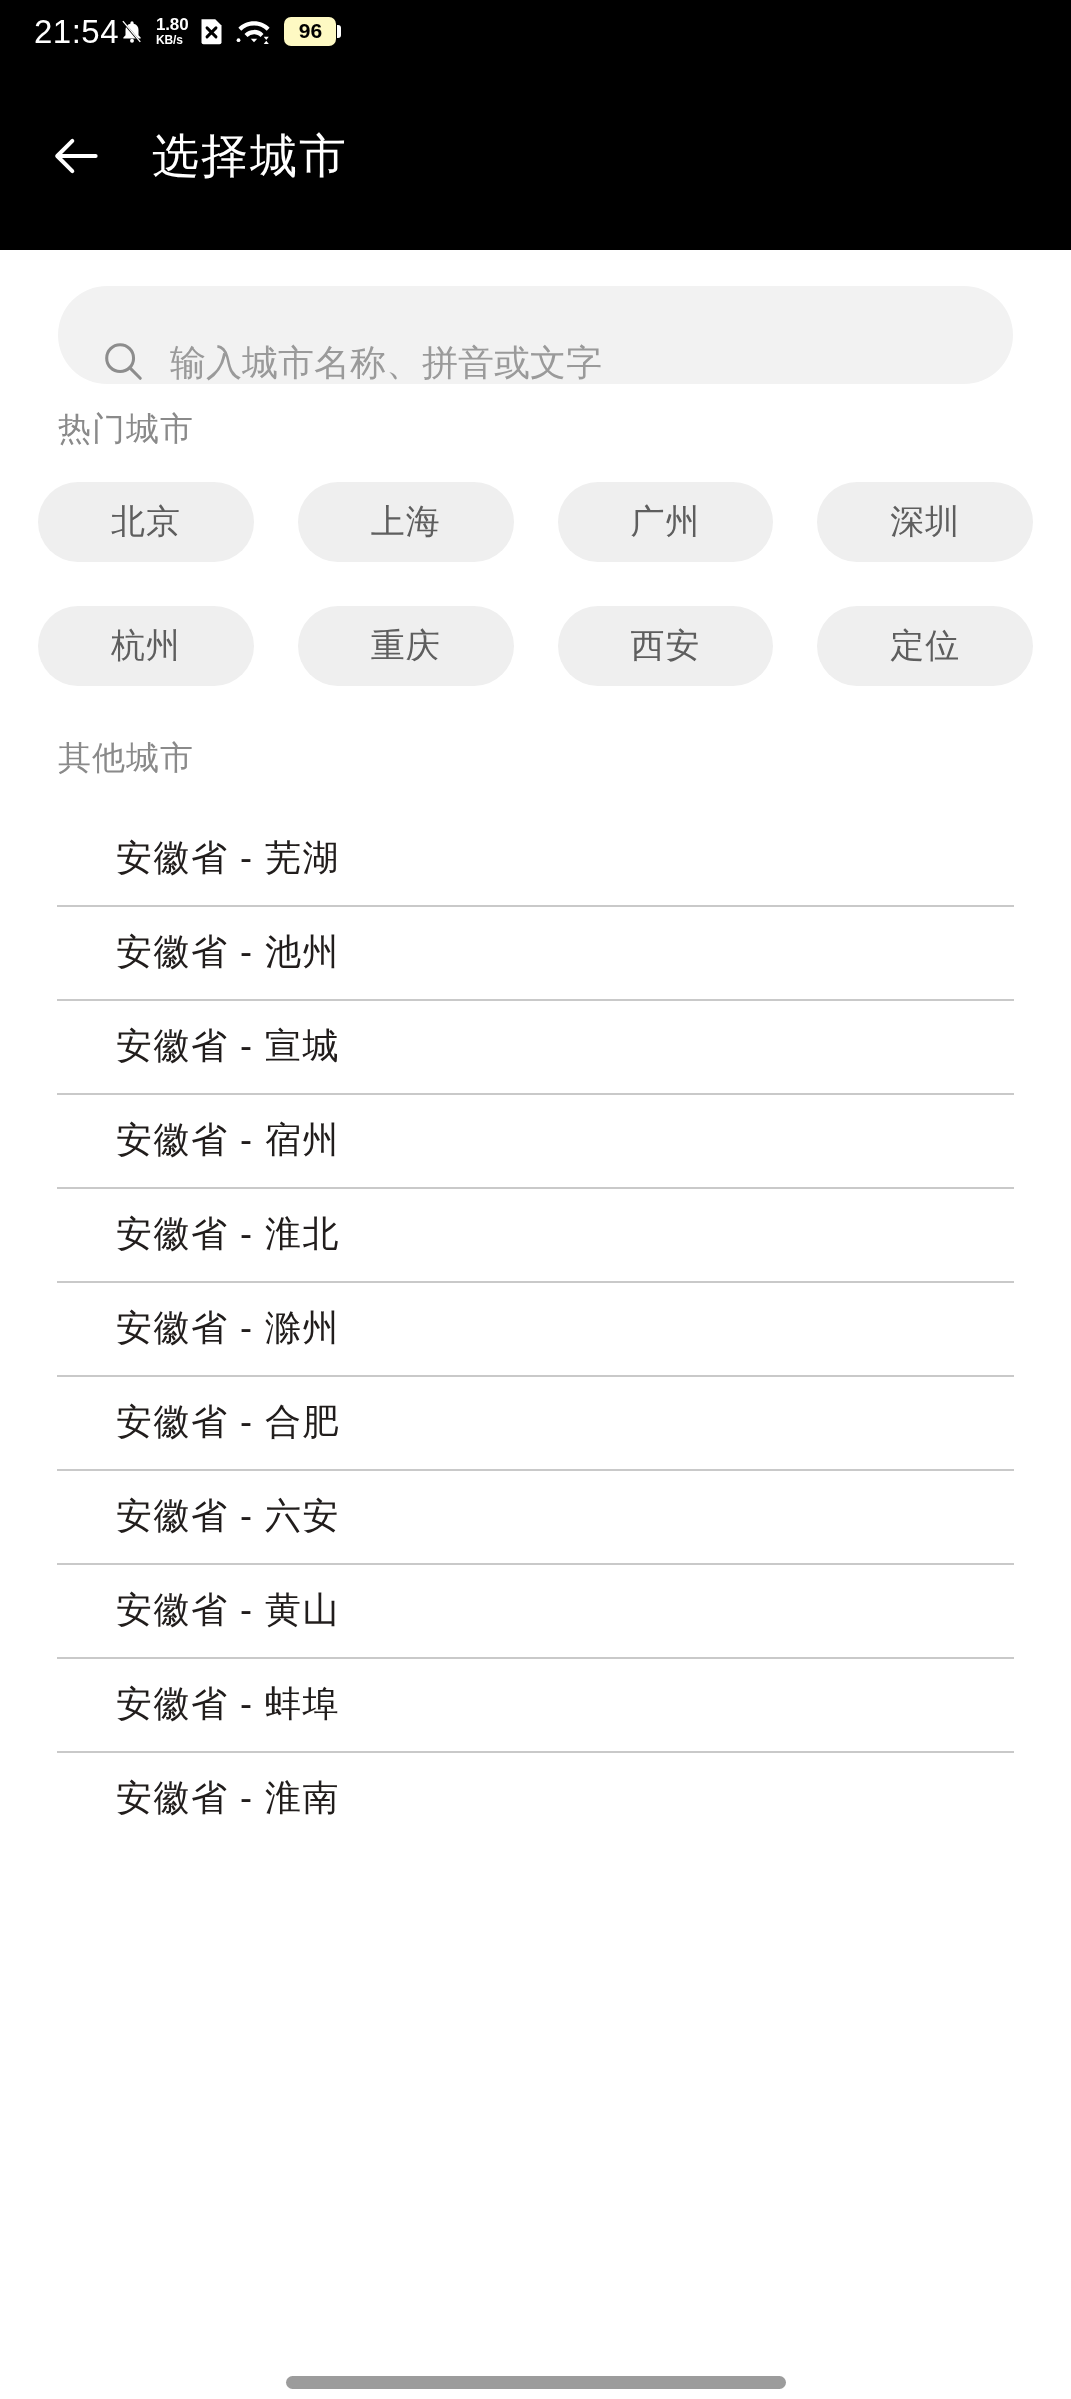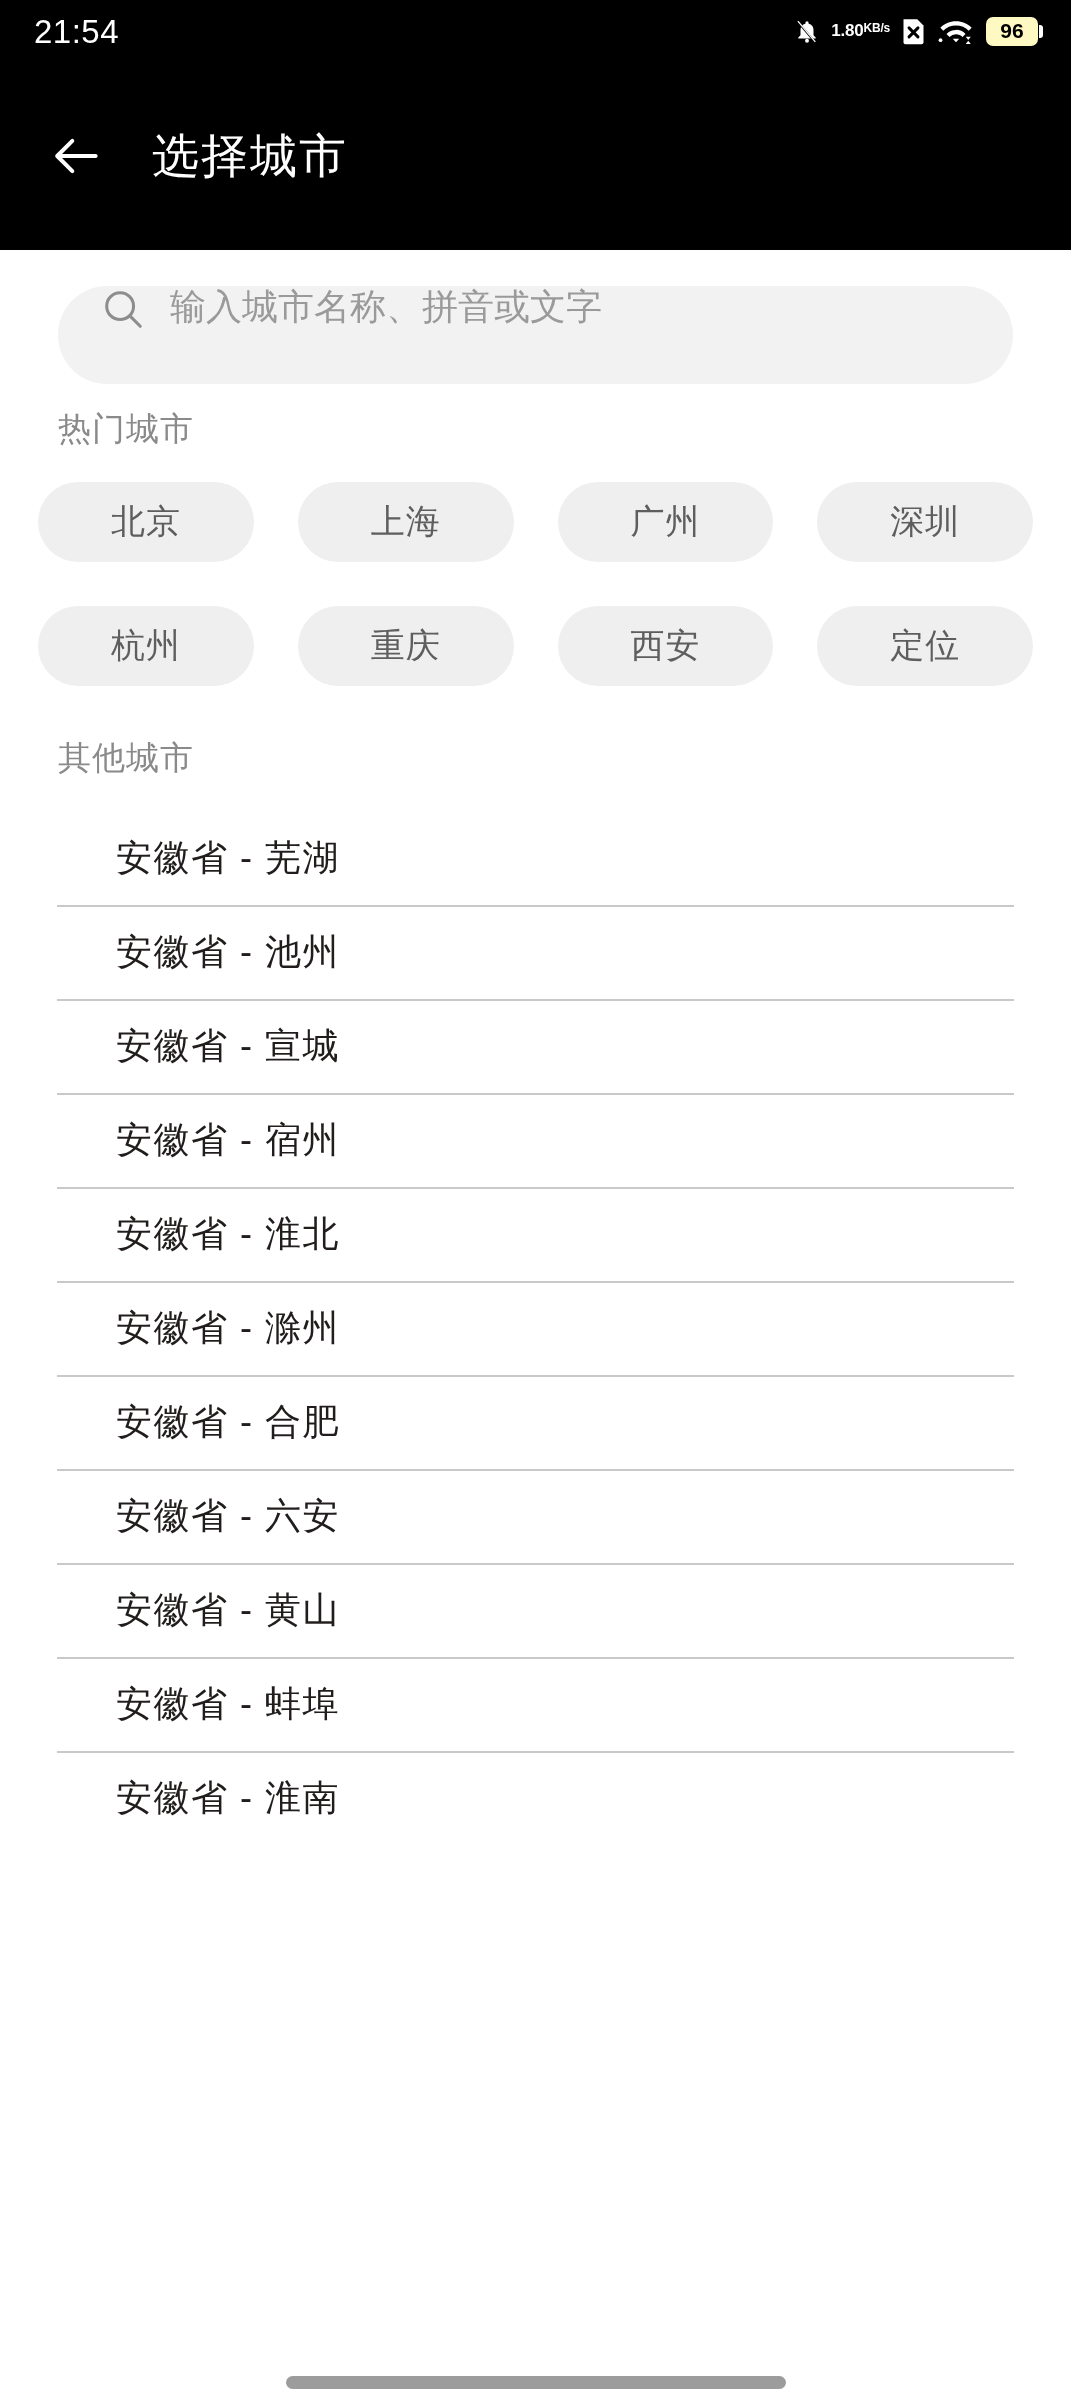--- a/index.html
+++ b/index.html
@@ -8,28 +8,28 @@
     background:#ffffff;
     font-family:"Liberation Sans","DejaVu Sans",sans-serif;
     overflow:hidden;
   }
   .screen { position:relative; width:1071px; height:2399px; background:#ffffff; }
 
   
   .statusbar {
     position:absolute; top:0; left:0; width:1071px; height:62px;
     background:#000000; color:#ffffff;
-    display:flex; align-items:center; justify-content:space-between;
+    display:flex; align-items:center; justify-content:flex-start;
     padding:0 28px 0 34px;
   }
   .sb-clock { font-size:33px; font-weight:400; letter-spacing:0.5px; line-height:1; }
   .sb-right { display:flex; align-items:center; gap:11px; }
   .icon-mute { width:26px; height:28px; display:block; }
   .sb-speed {
-    display:flex; flex-direction:row; align-items:flex-start;
+    display:flex; flex-direction:column; align-items:flex-start;
     line-height:1.02; font-size:17px; font-weight:700; letter-spacing:-0.2px;
   }
   .sb-speed span:last-child { font-size:12px; }
   .icon-sim { width:25px; height:30px; display:block; }
   .icon-wifi { width:38px; height:30px; display:block; }
   .battery {
     display:flex; align-items:center;
   }
   .battery-body {
     background:#fef9c3; color:#000000;
@@ -64,21 +64,21 @@
   .content {
     position:absolute; top:250px; left:0;
     width:1071px; height:2149px;
     background:#ffffff; overflow:hidden;
   }
 
   
   .search-wrap { padding:36px 58px 0 58px; }
   .search-box {
     height:98px; background:#f2f2f2; border-radius:49px;
-    display:flex; align-items:flex-start; padding:0 42px;
+    display:flex; align-items:flex-end; padding:0 42px;
   }
   .search-icon { width:46px; height:46px; flex:none; margin-right:24px; }
   .search-input {
     flex:1; border:none; outline:none; background:transparent;
     font-family:"Liberation Sans","DejaVu Sans",sans-serif;
     font-size:36px; color:#303030;
   }
   .search-input::placeholder { color:#9a9a9a; }
 
   

